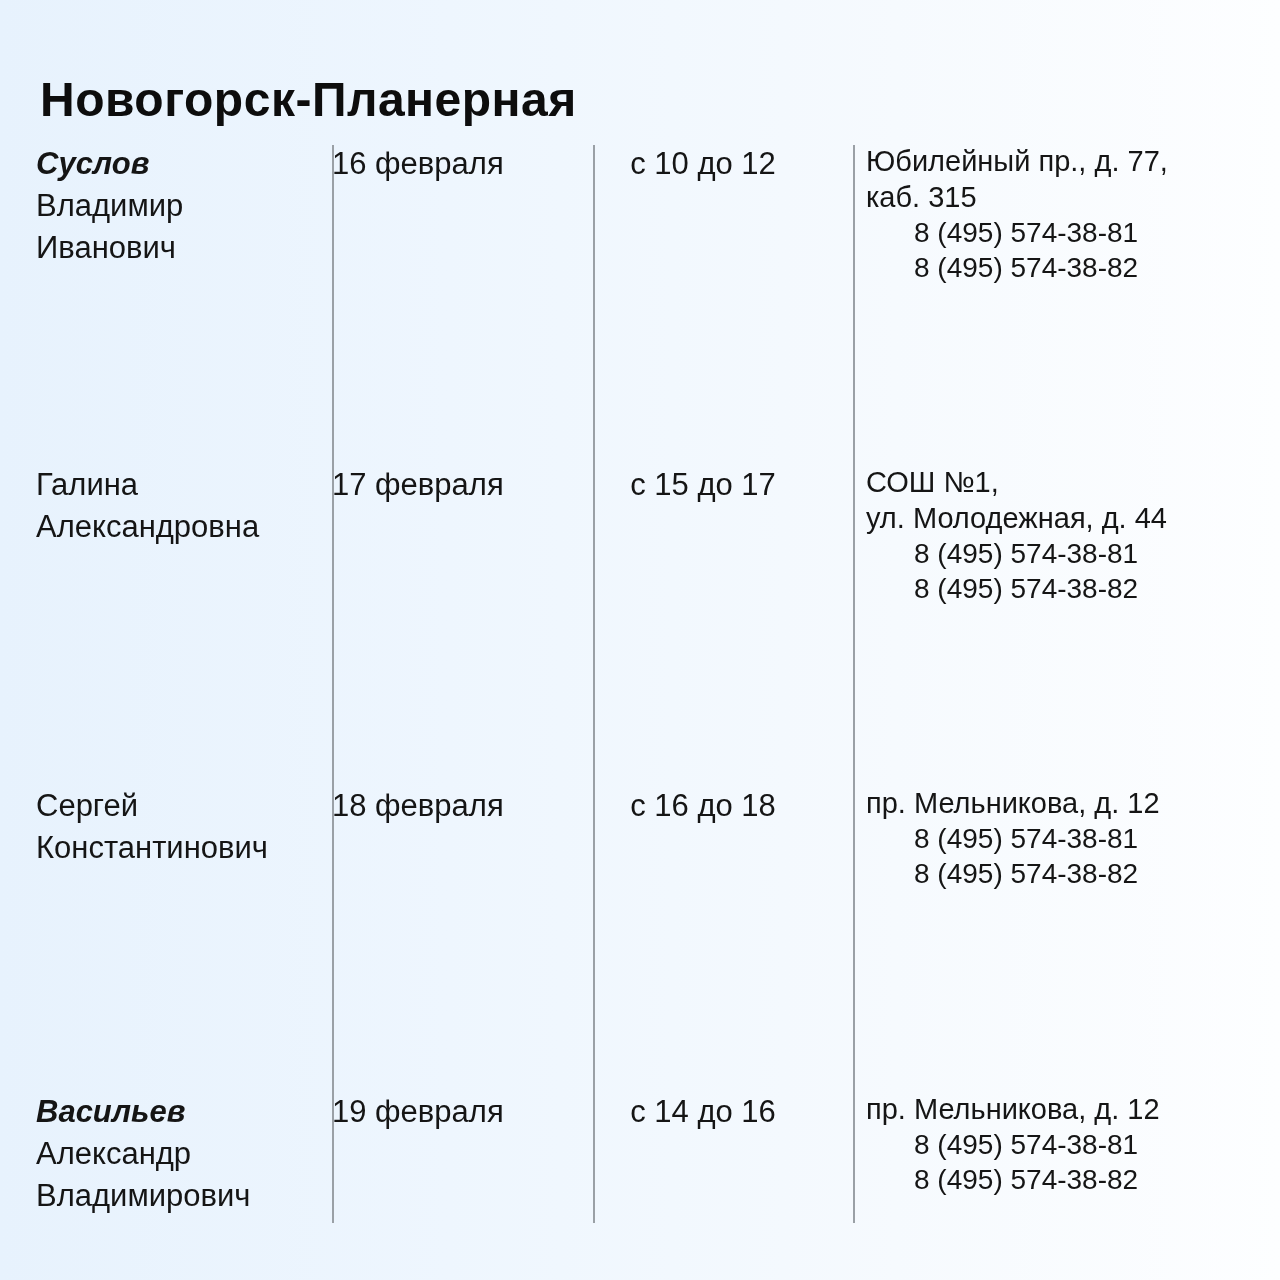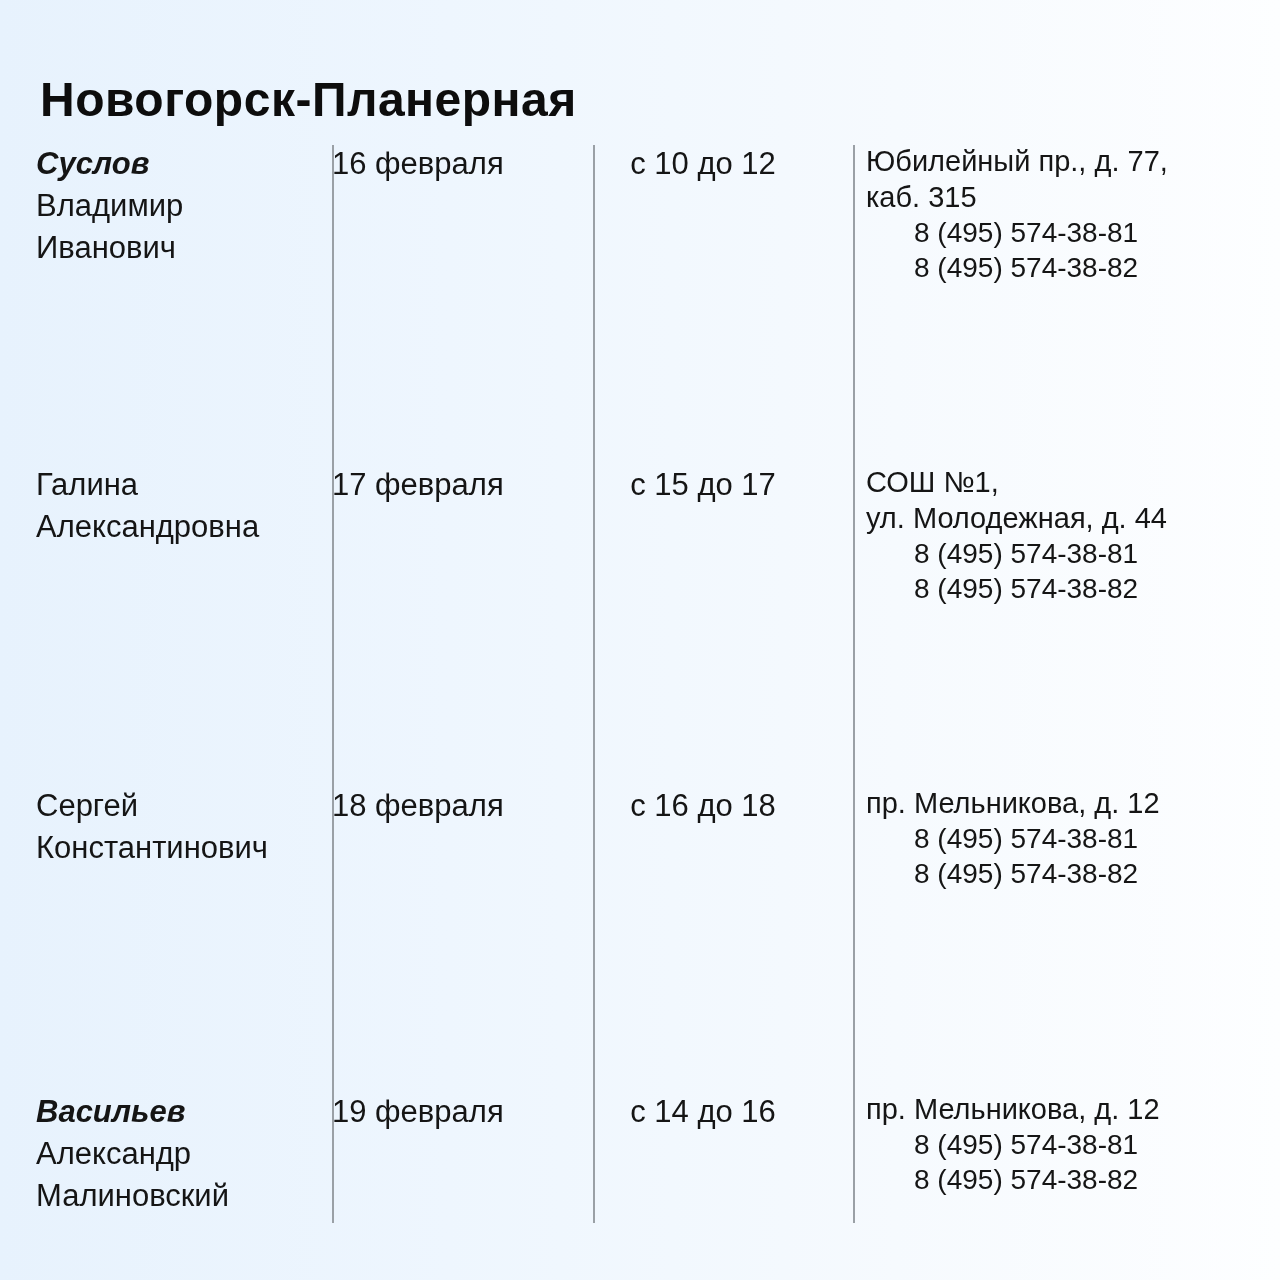--- a/index.html
+++ b/index.html
@@ -135,21 +135,21 @@
     <span class="addr-line">пр. Мельникова, д. 12</span>
     <span class="phone">8 (495) 574-38-81</span>
     <span class="phone">8 (495) 574-38-82</span>
   </div>
 </div>
 
 <div class="row" style="top:1091px;">
   <div class="cell name-cell">
     <span class="surname">Васильев</span>
     <span class="given">Александр</span>
-    <span class="given">Малиновский</span>
+    <span class="given">Владимирович</span>
   </div>
   <div class="cell date-cell">19 февраля</div>
   <div class="cell time-cell">с 14 до 16</div>
   <div class="cell addr-cell">
     <span class="addr-line">пр. Мельникова, д. 12</span>
     <span class="phone">8 (495) 574-38-81</span>
     <span class="phone">8 (495) 574-38-82</span>
   </div>
 </div>
 

